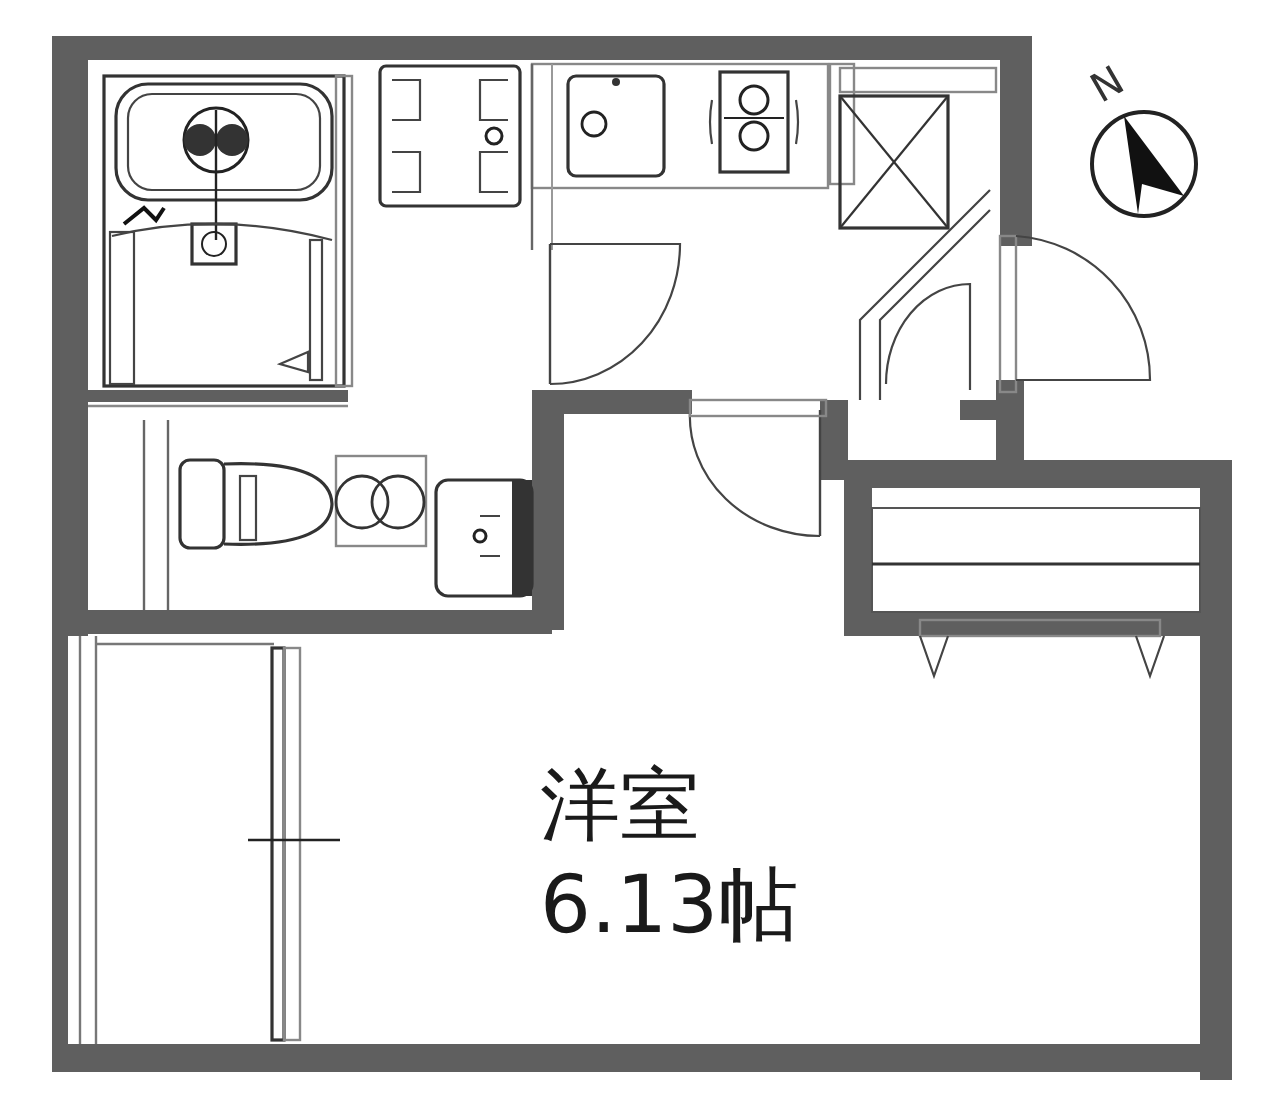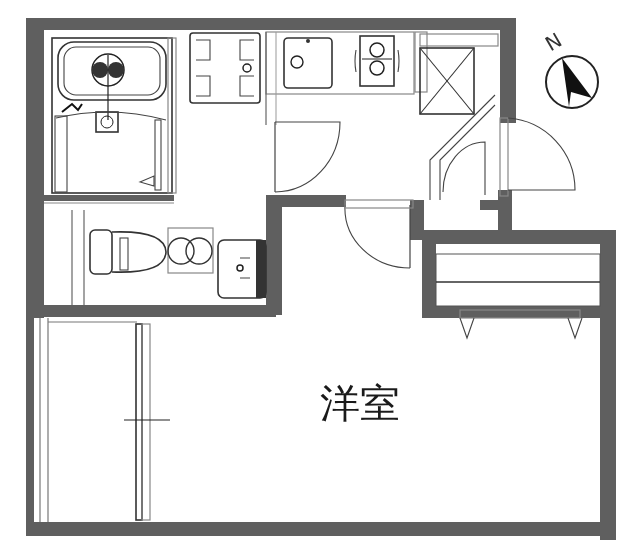--- a/index.html
+++ b/index.html
@@ -5,21 +5,21 @@
   html, body { margin: 0; padding: 0; background: #ffffff; }
   body { width: 640px; height: 555px; position: relative; overflow: hidden;
          font-family: "DejaVu Sans", sans-serif; }
   #plan { position: absolute; left: 0; top: 0; width: 640px; height: 555px; }
   .wall { fill: #5f5f5f; }
   .ln { fill: none; stroke: #333; stroke-width: 1.6; }
   .ln-thin { fill: none; stroke: #444; stroke-width: 1.1; }
   .ln-grey { fill: none; stroke: #888; stroke-width: 1.2; }
   .room-label {
     position: absolute; left: 270px; top: 378px; width: 180px;
-    text-align: center; color: #1a1a1a;
+    text-align: left; color: #1a1a1a;
     font-family: "DejaVu Sans", sans-serif; font-size: 40px; line-height: 50px;
     font-weight: normal;
   }
   .room-label span { display: block; }
 </style>
 </head>
 <body>
 
 <svg id="plan" viewBox="0 0 640 555">
 
@@ -161,13 +161,14 @@
   <g>
     <circle cx="572" cy="82" r="26" fill="none" stroke="#222" stroke-width="2"></circle>
     <polygon points="562,58 592,98 571,92 569,107" fill="#111"></polygon>
   </g>
 </svg>
 
 <div class="compass-label" style="position:absolute;left:546px;top:30px;font-size:20px;color:#333;transform:rotate(-30deg);font-family:'DejaVu Sans',sans-serif;">N</div>
 
 <div class="room-label">
   <span>洋室</span>
+  <span>6.13帖</span>
 </div>
 
 </body></html>

